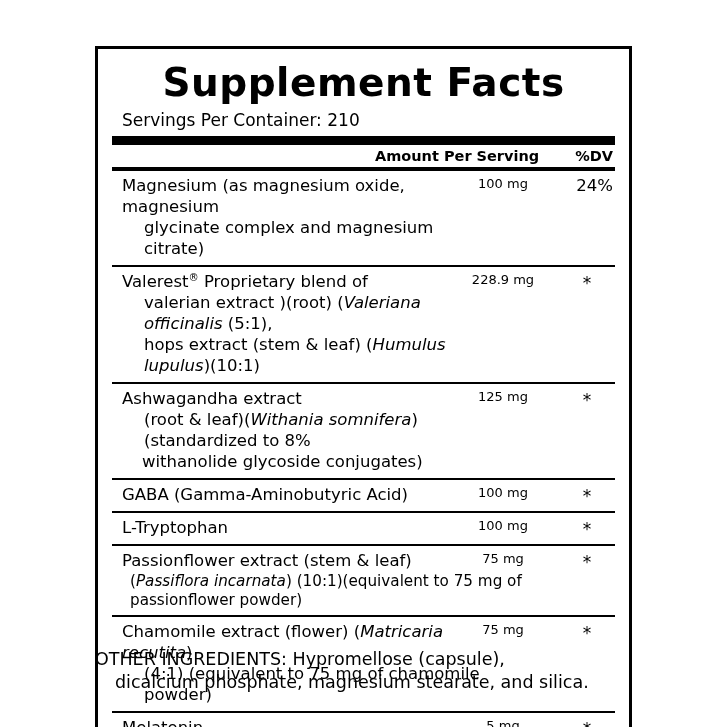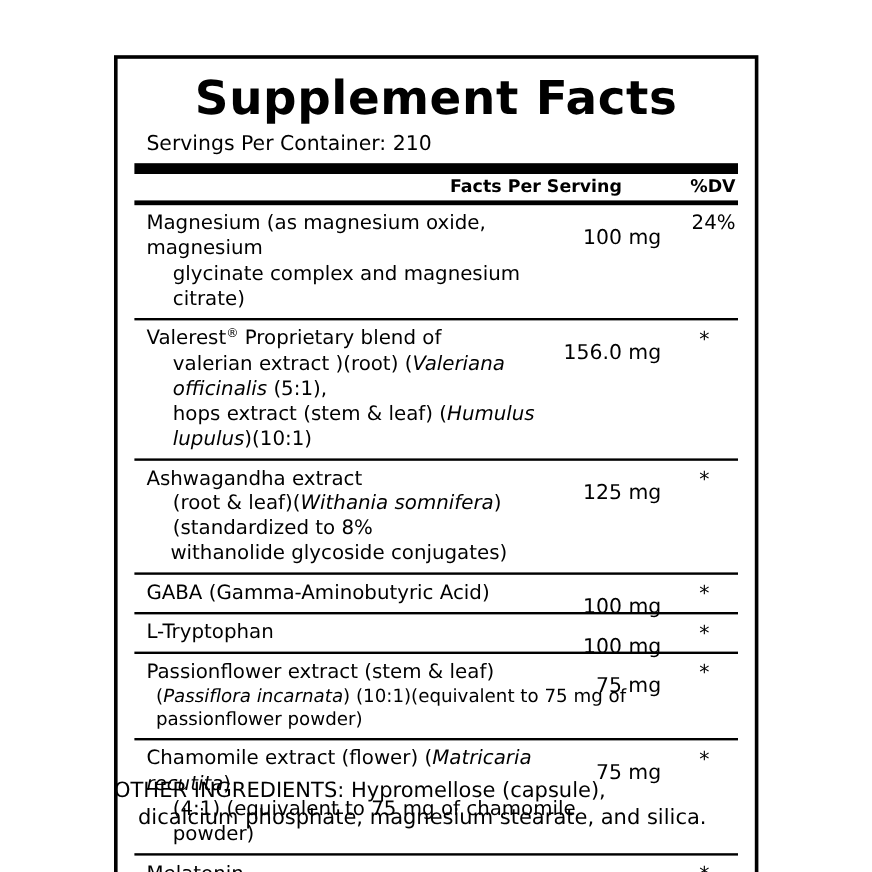--- a/index.html
+++ b/index.html
@@ -90,23 +90,23 @@
     padding-left: 22px;
     display: block;
   }
   .nutrient .ind2 {
     padding-left: 20px;
     display: block;
   }
   .amt {
     position: absolute;
     right: 64px;
-    top: 17px;
-    font-size: 17px;
-    text-align: right;
+    top: 5px;
+    font-size: 13px;
+    text-align: center;
     width: 96px;
   }
   .dv {
     position: absolute;
     right: 2px;
     top: 5px;
     font-size: 16.5px;
     width: 52px;
     text-align: right;
   }
@@ -145,21 +145,21 @@
     <div class="title">Supplement Facts</div>
 
     <div class="serving-row">
       <span>Servings Per Container: 210</span>
     </div>
 
     <div class="rule-thick"></div>
 
     <div class="hdr-row">
       <span class="hdr-spacer"></span>
-      <span class="hdr-amt">Facts Per Serving</span>
+      <span class="hdr-amt">Amount Per Serving</span>
       <span class="hdr-dv">%DV</span>
     </div>
 
     <div class="rule-medium"></div>
 
     <div class="nutrient">
       <div class="body">
         <span>Magnesium (as magnesium oxide, magnesium</span>
         <span class="ind">glycinate complex and magnesium citrate)</span>
       </div>
@@ -167,21 +167,21 @@
       <span class="dv">24%</span>
     </div>
     <div class="rule-thin"></div>
 
     <div class="nutrient">
       <div class="body">
         <span><span>Valerest</span><sup>®</sup><span> Proprietary blend of</span></span>
         <span class="ind"><span>valerian extract )(root) (</span><i>Valeriana officinalis</i><span> (5:1),</span></span>
         <span class="ind"><span>hops extract (stem &amp; leaf) (</span><i>Humulus lupulus</i><span>)(10:1)</span></span>
       </div>
-      <span class="amt">156.0 mg</span>
+      <span class="amt">228.9 mg</span>
       <span class="star">*</span>
     </div>
     <div class="rule-thin"></div>
 
     <div class="nutrient">
       <div class="body">
         <span>Ashwagandha extract</span>
         <span class="ind"><span>(root &amp; leaf)(</span><i>Withania somnifera</i><span>) (standardized to 8%</span></span>
         <span class="ind2">withanolide glycoside conjugates)</span>
       </div>

